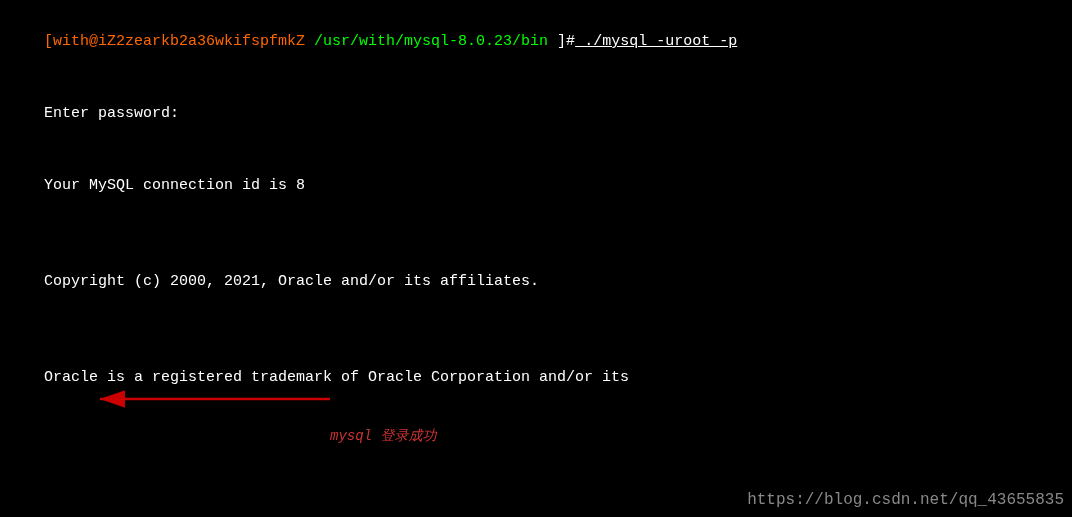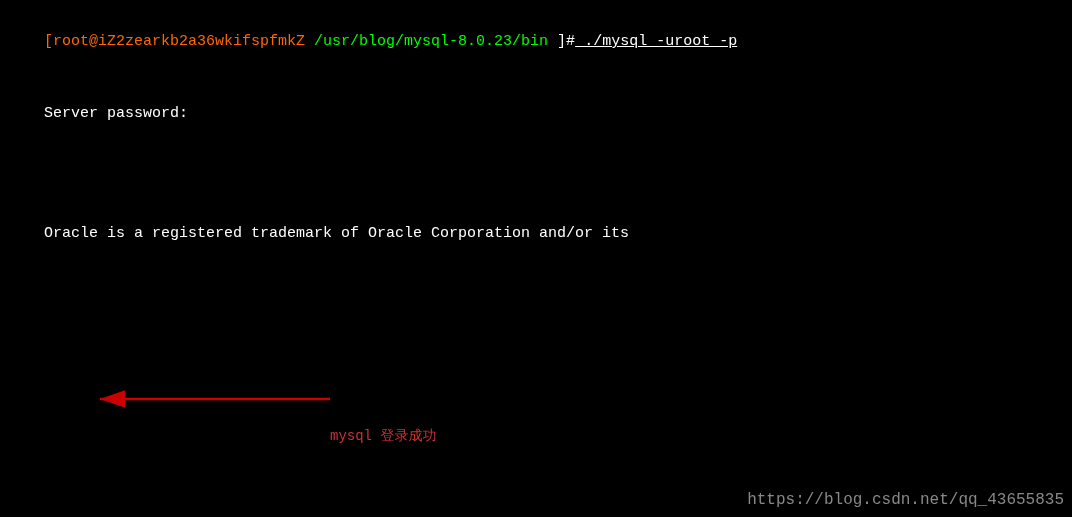--- a/index.html
+++ b/index.html
@@ -85,46 +85,52 @@
       bottom: 95px;
       pointer-events: none;
     }
   </style>
 </head>
 <body>
 
 <div class="terminal">
 
   <div class="line">
-    <span class="prompt-user">[root@iZ2zearkb2a36wkifspfmkZ</span><span class="prompt-path"> /usr/blog/mysql-8.0.23/bin</span><span class="prompt-symbol"> ]#</span><span class="cmd-text"> ./mysql -uroot -p</span>
+    <span class="prompt-user">[with@iZ2zearkb2a36wkifspfmkZ</span><span class="prompt-path"> /usr/with/mysql-8.0.23/bin</span><span class="prompt-symbol"> ]#</span><span class="cmd-text"> ./mysql -uroot -p</span>
   </div>
 
   <div class="line">
-    <span class="white-text">Server password:</span>
+    <span class="white-text">Enter password:</span>
   </div>
 
 
+  <div class="line">
+    <span class="white-text">Your MySQL connection id is 8</span>
+  </div>
 
 
   <div class="empty-line"></div>
 
+  <div class="line">
+    <span class="white-text">Copyright (c) 2000, 2021, Oracle and/or its affiliates.</span>
+  </div>
 
   <div class="empty-line"></div>
 
   <div class="line">
     <span class="white-text">Oracle is a registered trademark of Oracle Corporation and/or its</span>
   </div>
 
   <svg class="arrow" width="300" height="60" style="position:absolute; left:90px; bottom:88px;">
     <defs>
       <marker id="arrowhead" markerWidth="10" markerHeight="7" refX="10" refY="3.5" orient="auto">
         <polygon points="0 0, 10 3.5, 0 7" fill="#cc0000"></polygon>
       </marker>
     </defs>
 
     <line x1="240" y1="30" x2="10" y2="30" stroke="#cc0000" stroke-width="2.5" marker-end="url(#arrowhead)"></line>
   </svg>
 
-  <div class="arrow-label" style="position:absolute; left:330px; bottom:72px; color:#cc3333; font-size:14px; font-family:'Courier New', Courier, monospace;">mysql 登录成功</div>
+  <div class="arrow-label" style="position:absolute; left:330px; bottom:72px; color:#cc3333; font-size:14px; font-family:'Courier New', Courier, monospace;font-style:italic;">mysql 登录成功</div>
 
   <div class="watermark">https://blog.csdn.net/qq_43655835</div>
 
 </div>
 
 </body></html>

